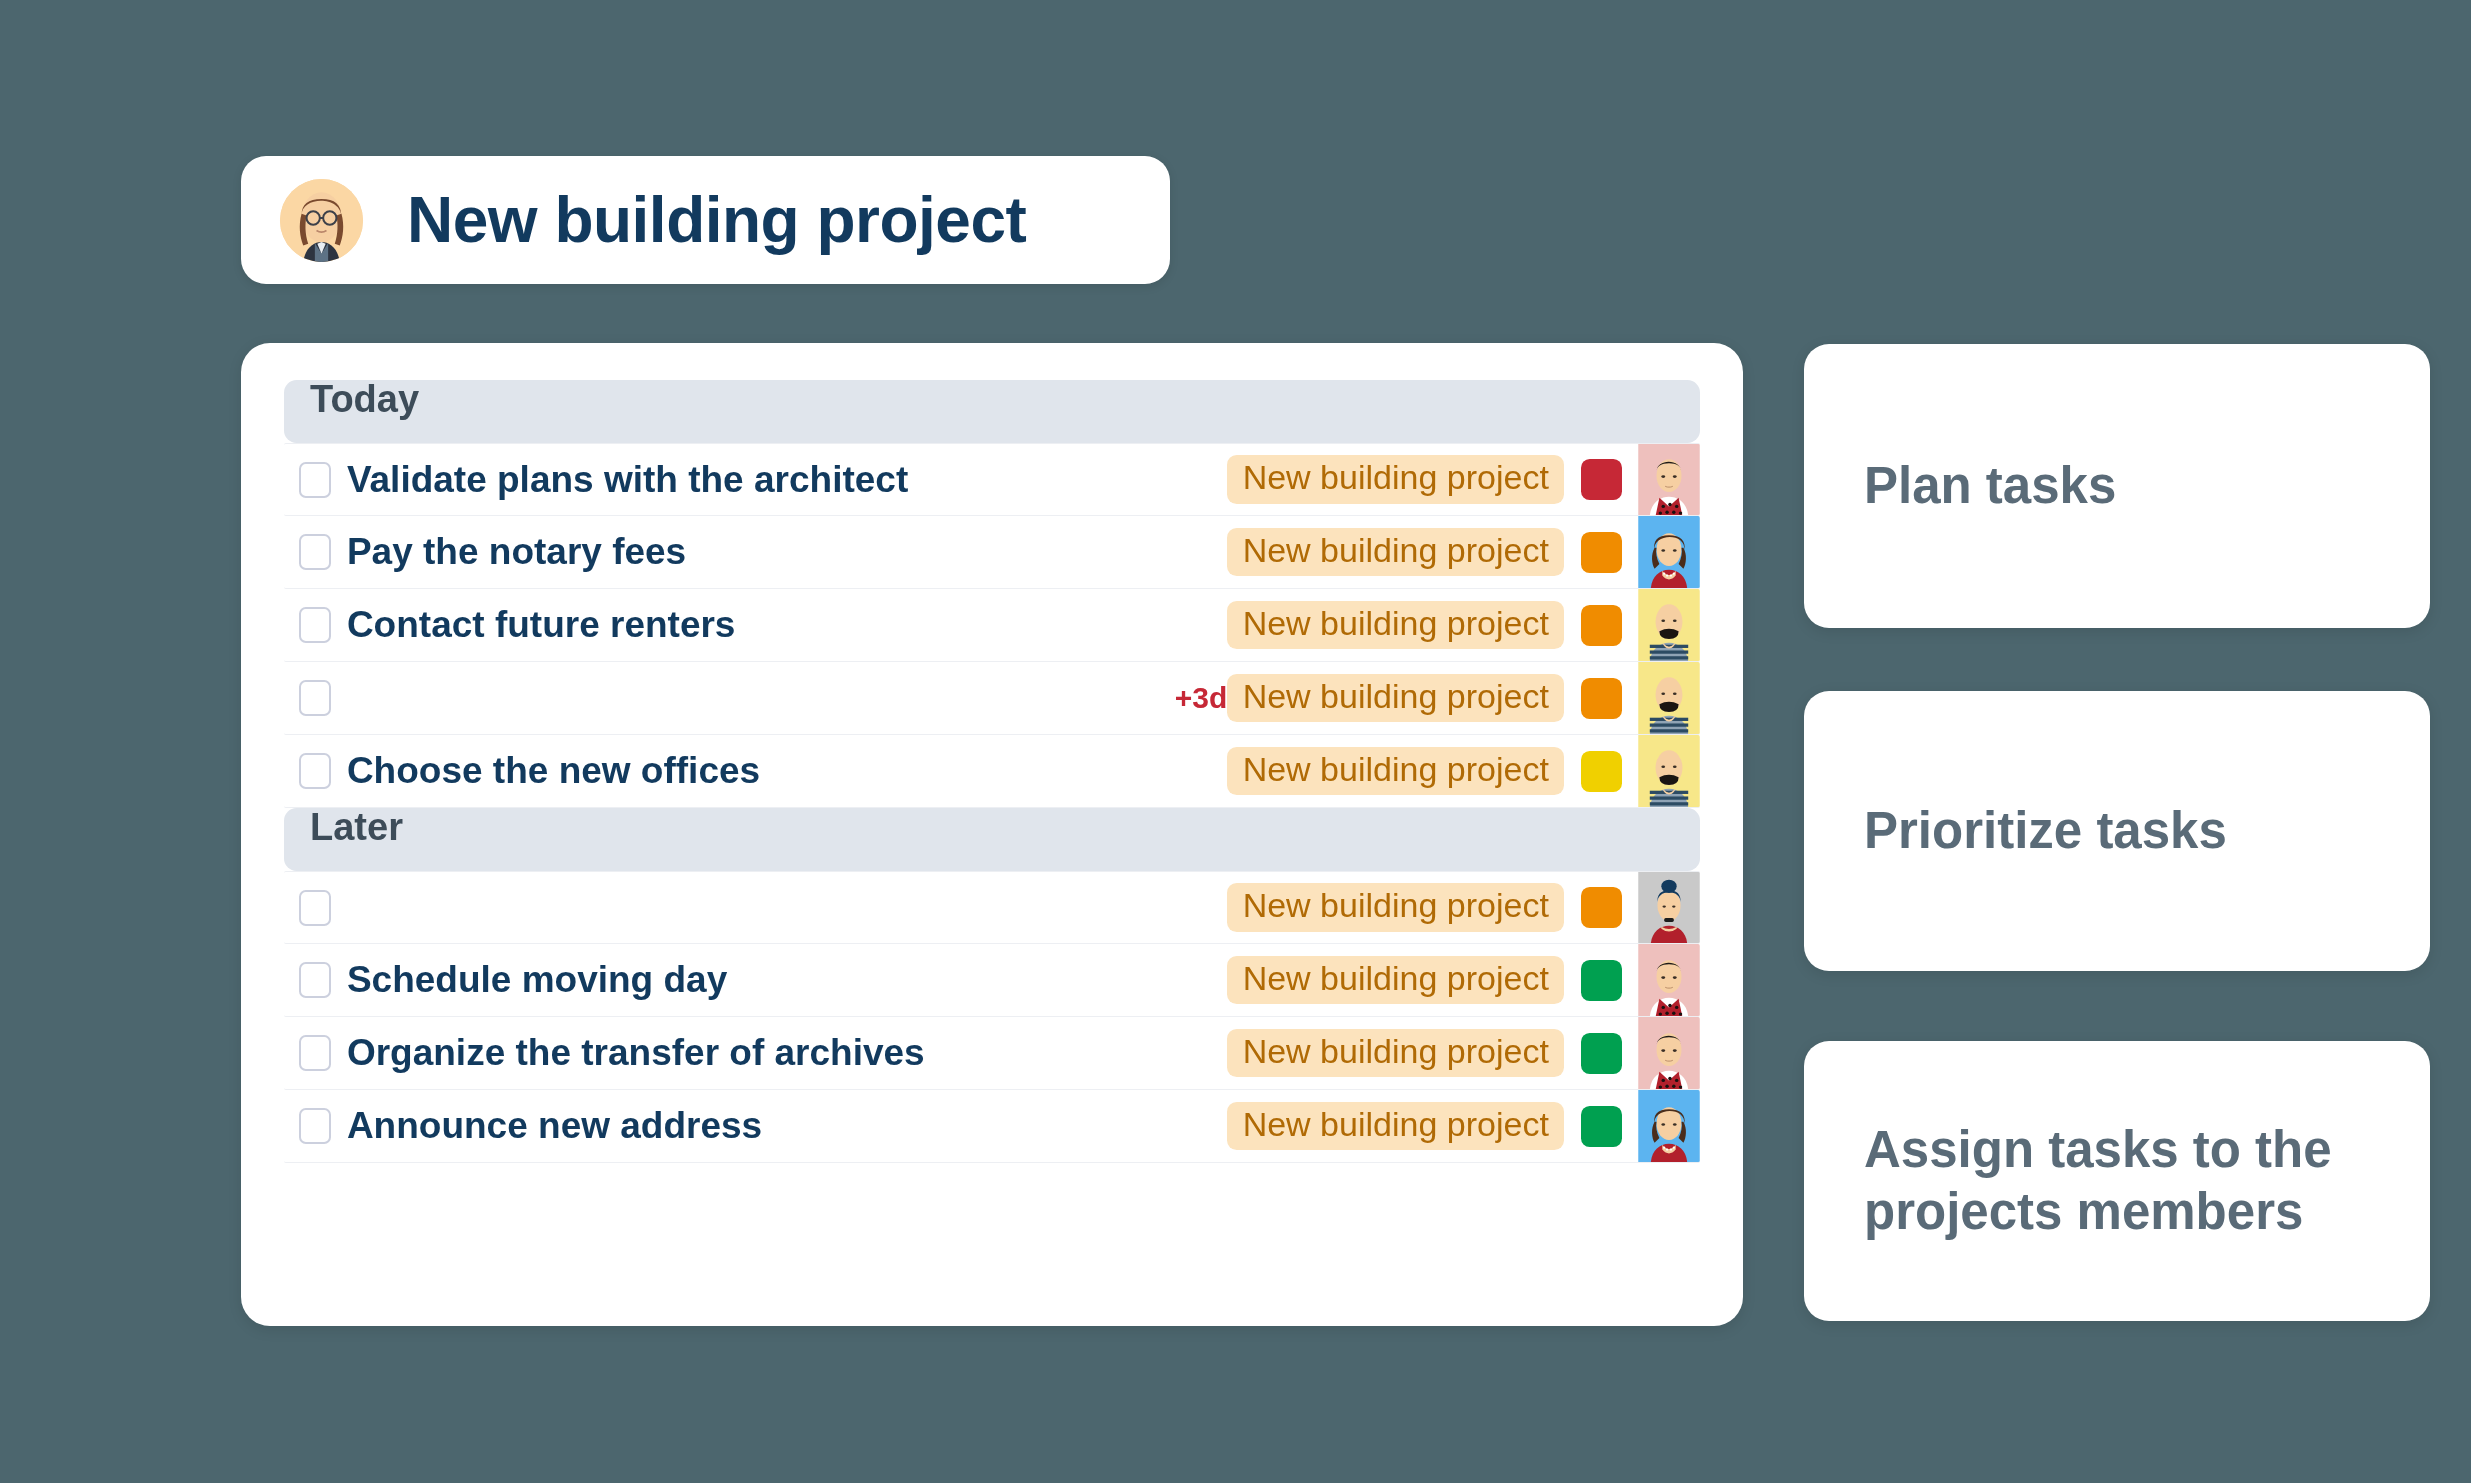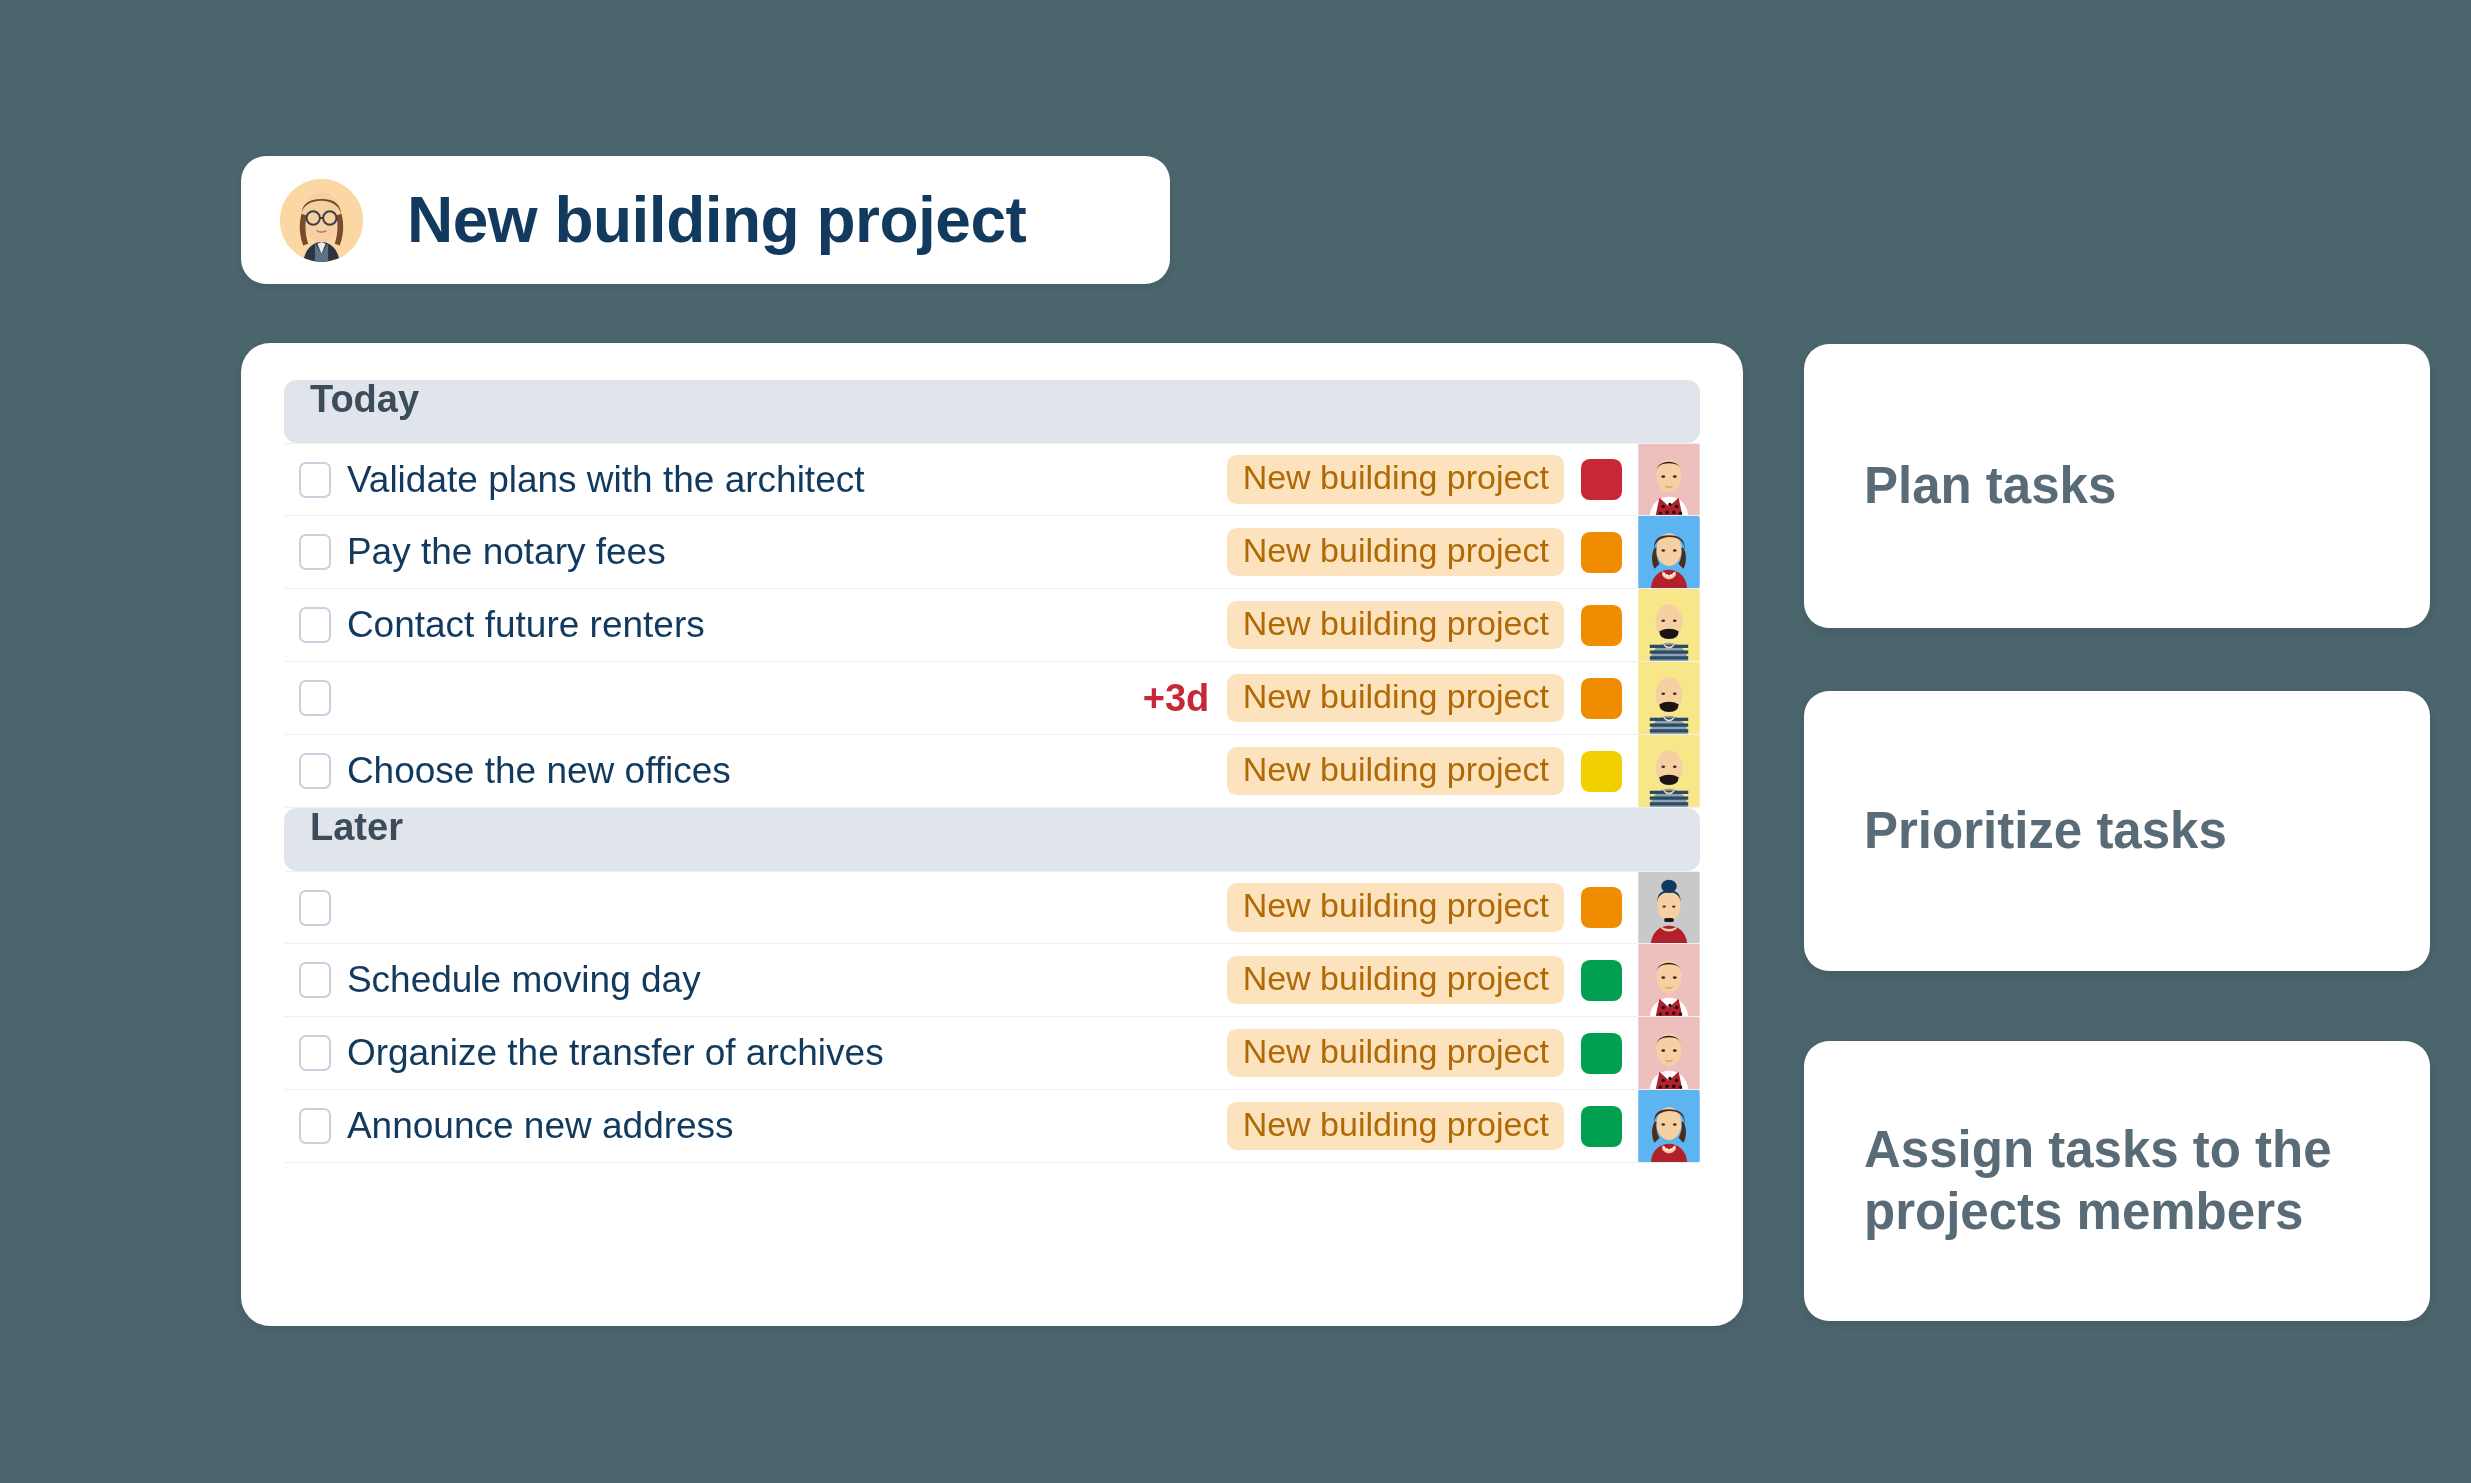--- a/index.html
+++ b/index.html
@@ -116,29 +116,30 @@
     flex: 0 0 auto;
     margin-left: 14.5px;
   }
 
   .task-title {
     font-size: 37px;
     color: #123a5e;
     margin-left: 16.4px;
     white-space: nowrap;
     flex: 0 0 auto;
+    font-weight: bold;
   }
 
   .row-spacer { flex: 1 1 auto; }
 
   .due-badge {
-    font-size: 38px;
+    font-size: 30px;
     font-weight: bold;
     color: #c62836;
-    margin-right: 18px;
+    margin-right: 0;
     flex: 0 0 auto;
   }
 
   .project-tag {
     background: #fce3bd;
     color: #b06a05;
     font-size: 34px;
     border-radius: 9.7px;
     padding: 4.8px 15.4px 7.7px 15.4px;
     flex: 0 0 auto;

